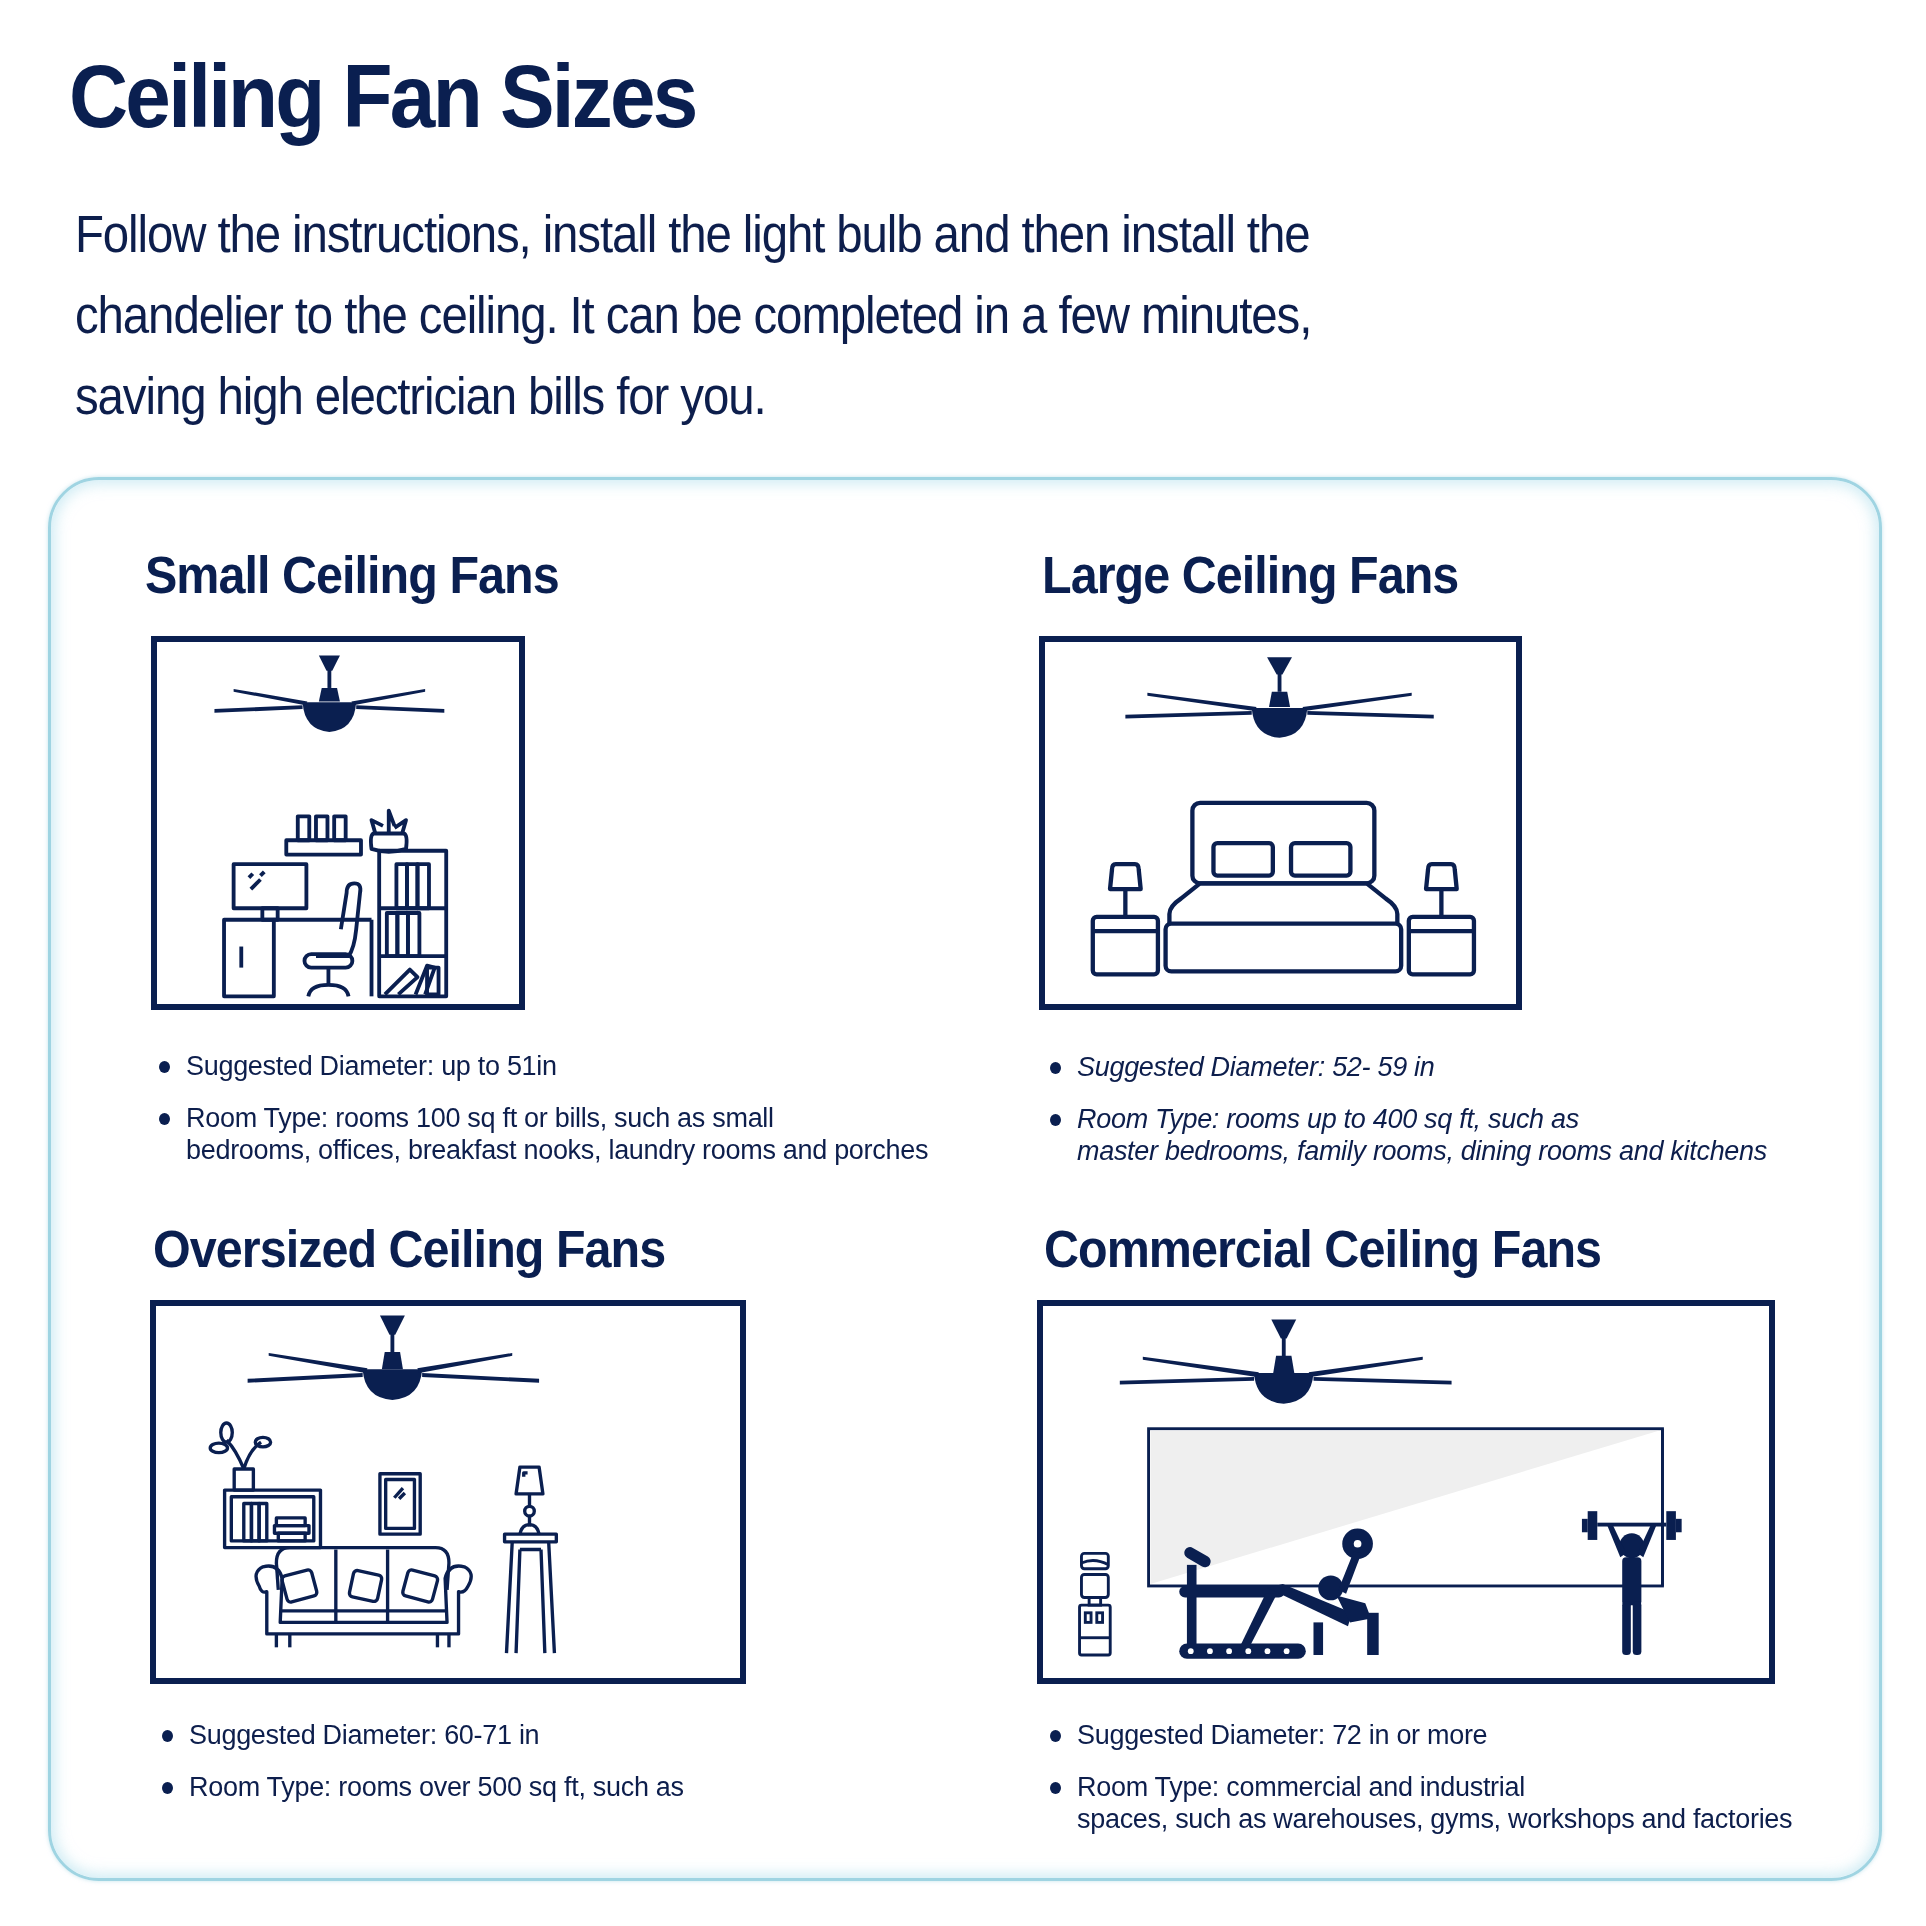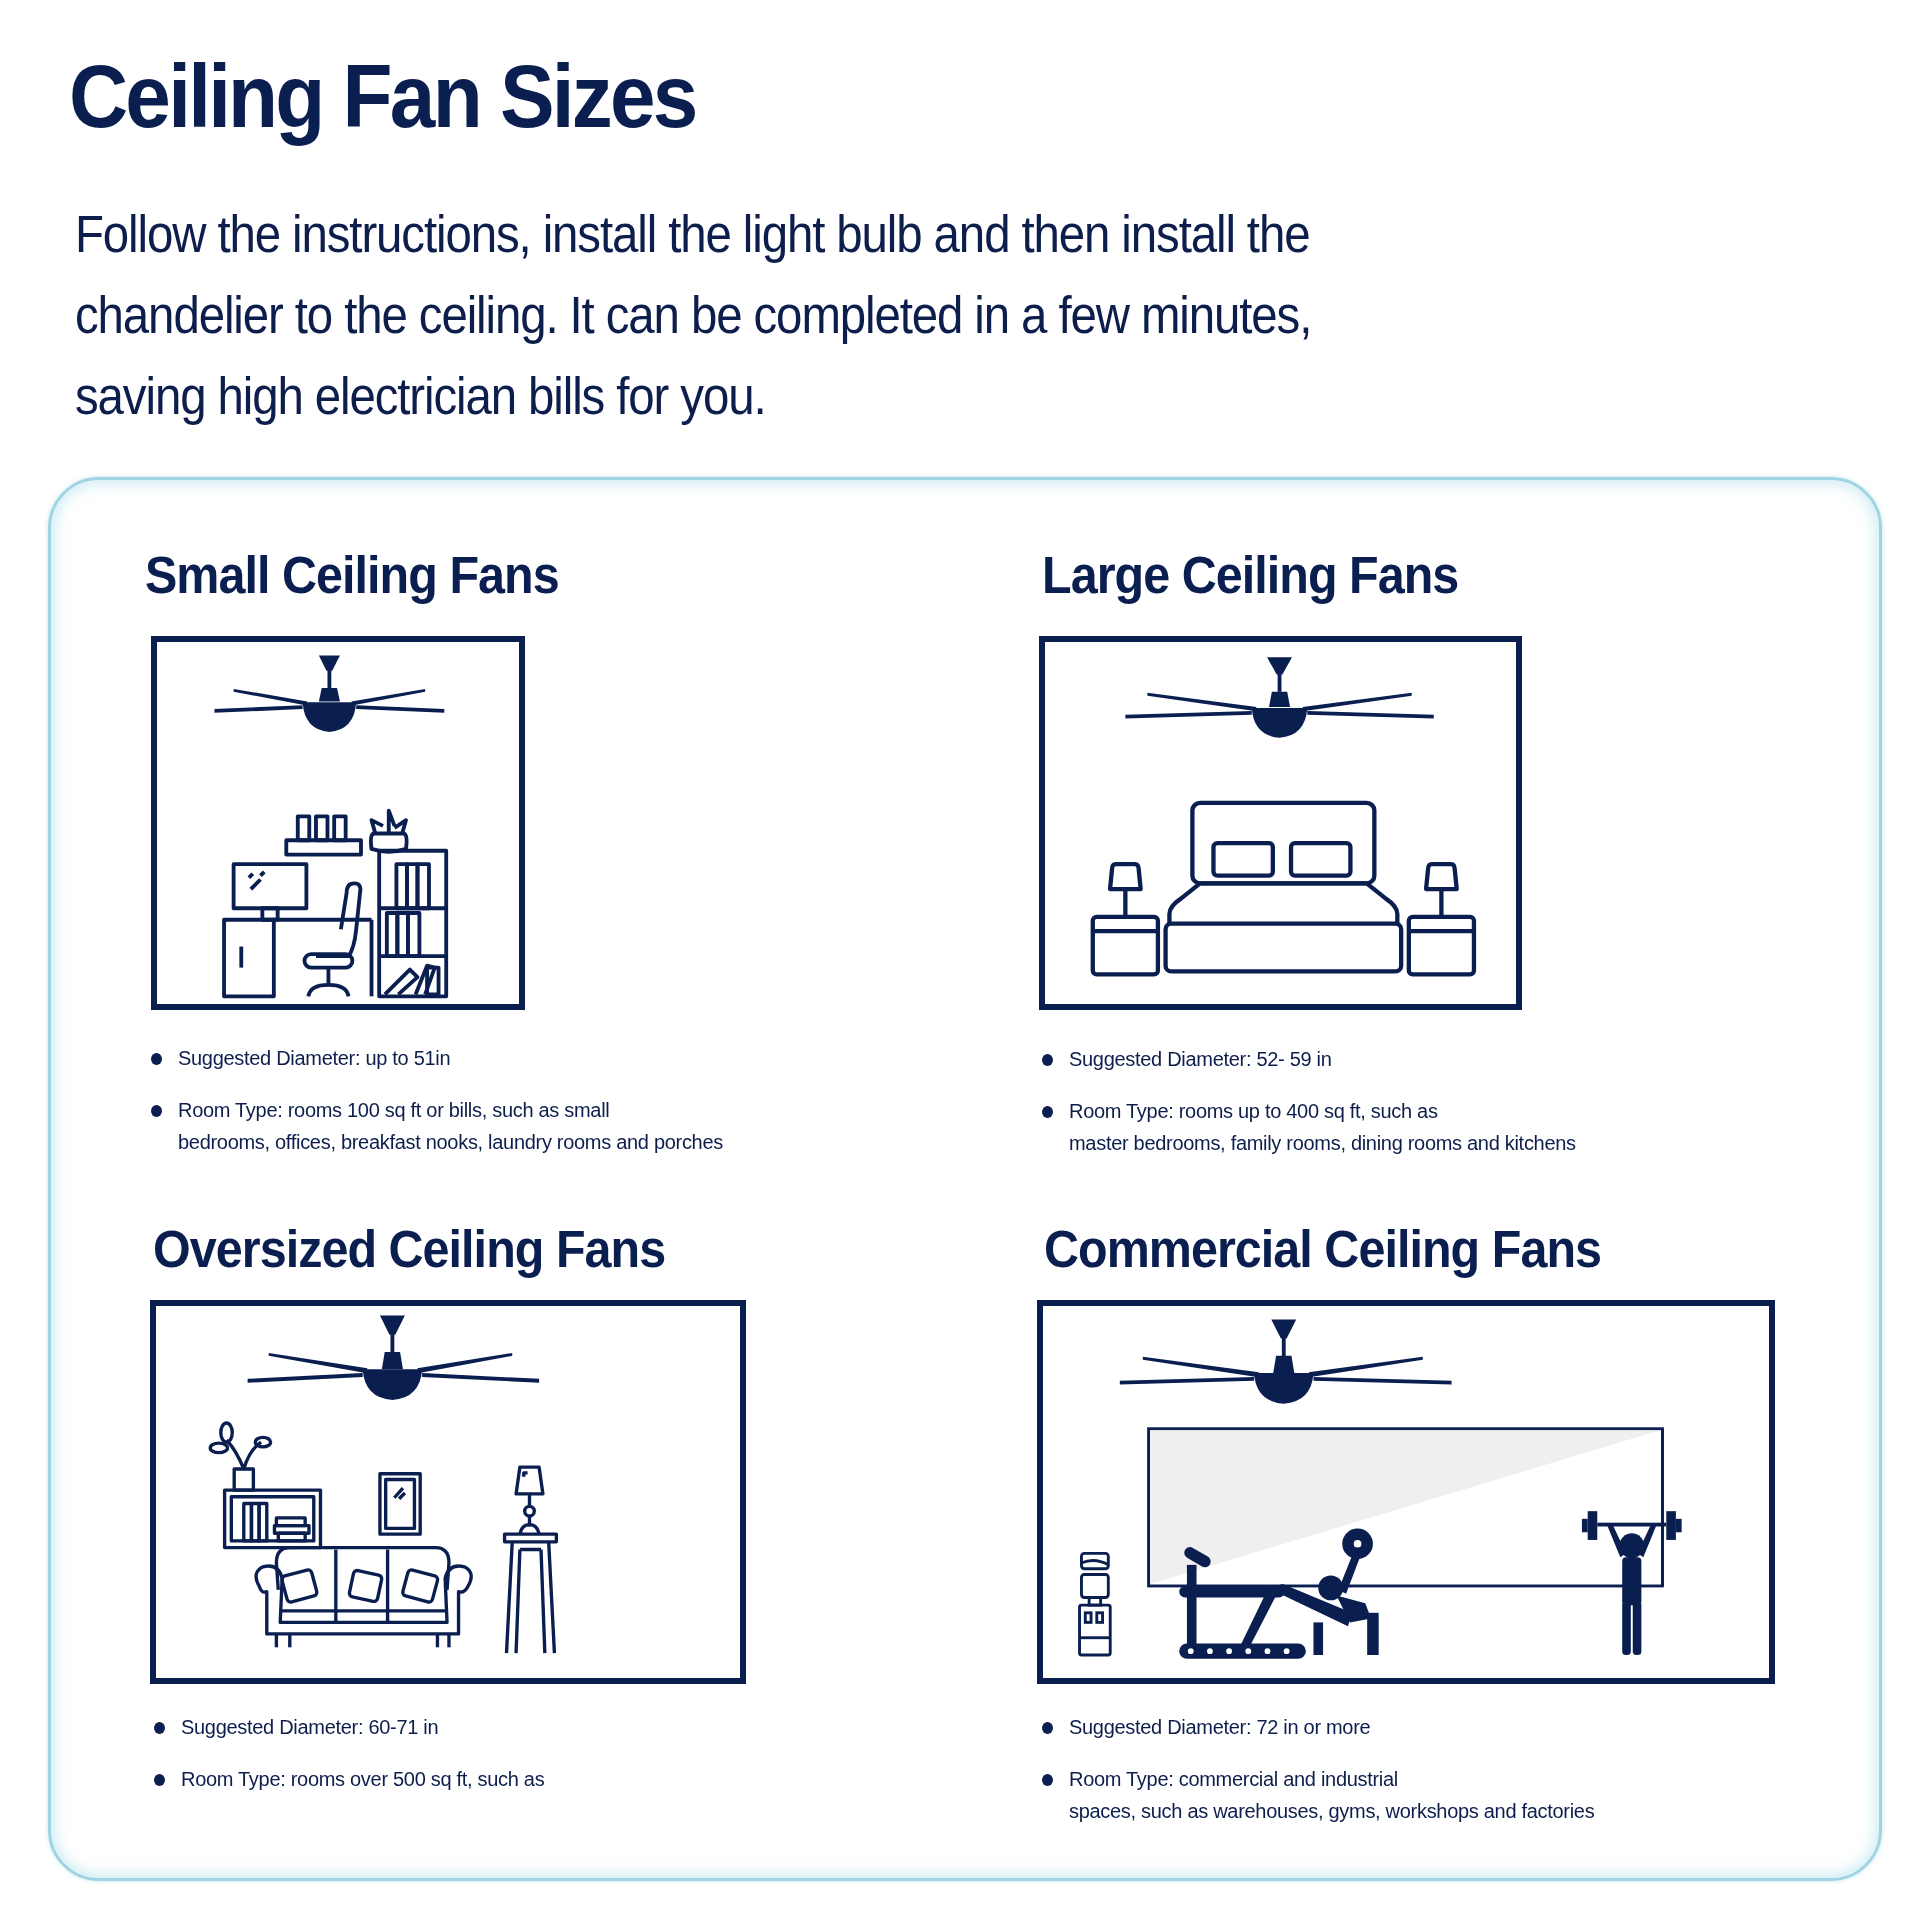--- a/index.html
+++ b/index.html
@@ -14,21 +14,21 @@
            transform:scaleX(0.93); transform-origin:left top; }
   .intro span { display:block; white-space:nowrap; }
   .panel { position:absolute; left:48px; top:477px; width:1834px; height:1404px;
            border:3px solid #9fd4e2; border-radius:51px; box-sizing:border-box;
            box-shadow: inset 0 0 14px 4px rgba(170,220,235,0.55), 0 0 4px rgba(160,210,225,0.6); }
   .section-title { position:absolute; margin:0; font-weight:700; font-size:51px;
                    color:#0a1f50; letter-spacing:-1px; white-space:nowrap;
                    transform:scaleX(0.95); transform-origin:left top; }
   .illus { position:absolute; border:6px solid #0a1f50; box-sizing:border-box; background:#fff; }
   .illus svg { position:absolute; left:0; top:0; width:100%; height:100%; }
-  .bullets { position:absolute; margin:0; padding:0; list-style:none; font-size:20px;
+  .bullets { position:absolute; margin:8px; padding:0; list-style:none; font-size:27px;
              color:#0d1e4c; letter-spacing:-0.3px; }
   .bullets li { position:relative; padding-left:27px; line-height:32px; margin-bottom:20px; white-space:nowrap; }
   .bullets li .dot { position:absolute; left:0; top:11px; width:11px; height:12px; border-radius:50%; background:#0a1f50; }
   .bullets li span.line { display:block; }
 </style>
 </head>
 <body>
 
 <h1 class="title">Ceiling Fan Sizes</h1>
 
@@ -126,21 +126,21 @@
       <line x1="48" y1="302" x2="116" y2="302"></line>
       <line x1="82" y1="287" x2="82" y2="260"></line>
       <path d="M72,232 L92,232 Q96,232 96,238 L98,258 L66,258 L68,238 Q68,232 72,232 Z"></path>
       <rect x="378" y="287" width="68" height="60" rx="4"></rect>
       <line x1="378" y1="302" x2="446" y2="302"></line>
       <line x1="412" y1="287" x2="412" y2="260"></line>
       <path d="M402,232 L422,232 Q426,232 426,238 L428,258 L396,258 L398,238 Q398,232 402,232 Z"></path>
     </g>
   </svg>
 </div>
-<ul class="bullets" style="left:1042px; top:1043px;">
+<ul class="bullets" style="left:1042px; top:1043px;font-style:italic;">
   <li><span class="dot"></span><span>Suggested Diameter: 52- 59 in</span></li>
   <li>
       <span class="dot"></span>
     <span class="line">Room Type: rooms up to 400 sq ft, such as</span>
     <span class="line">master bedrooms, family rooms, dining rooms and kitchens</span>
     </li>
 </ul>
 
 <h2 class="section-title" style="left:153px; top:1220px;">Oversized Ceiling Fans</h2>
 <div class="illus" style="left:150px; top:1300px; width:596px; height:384px;">

